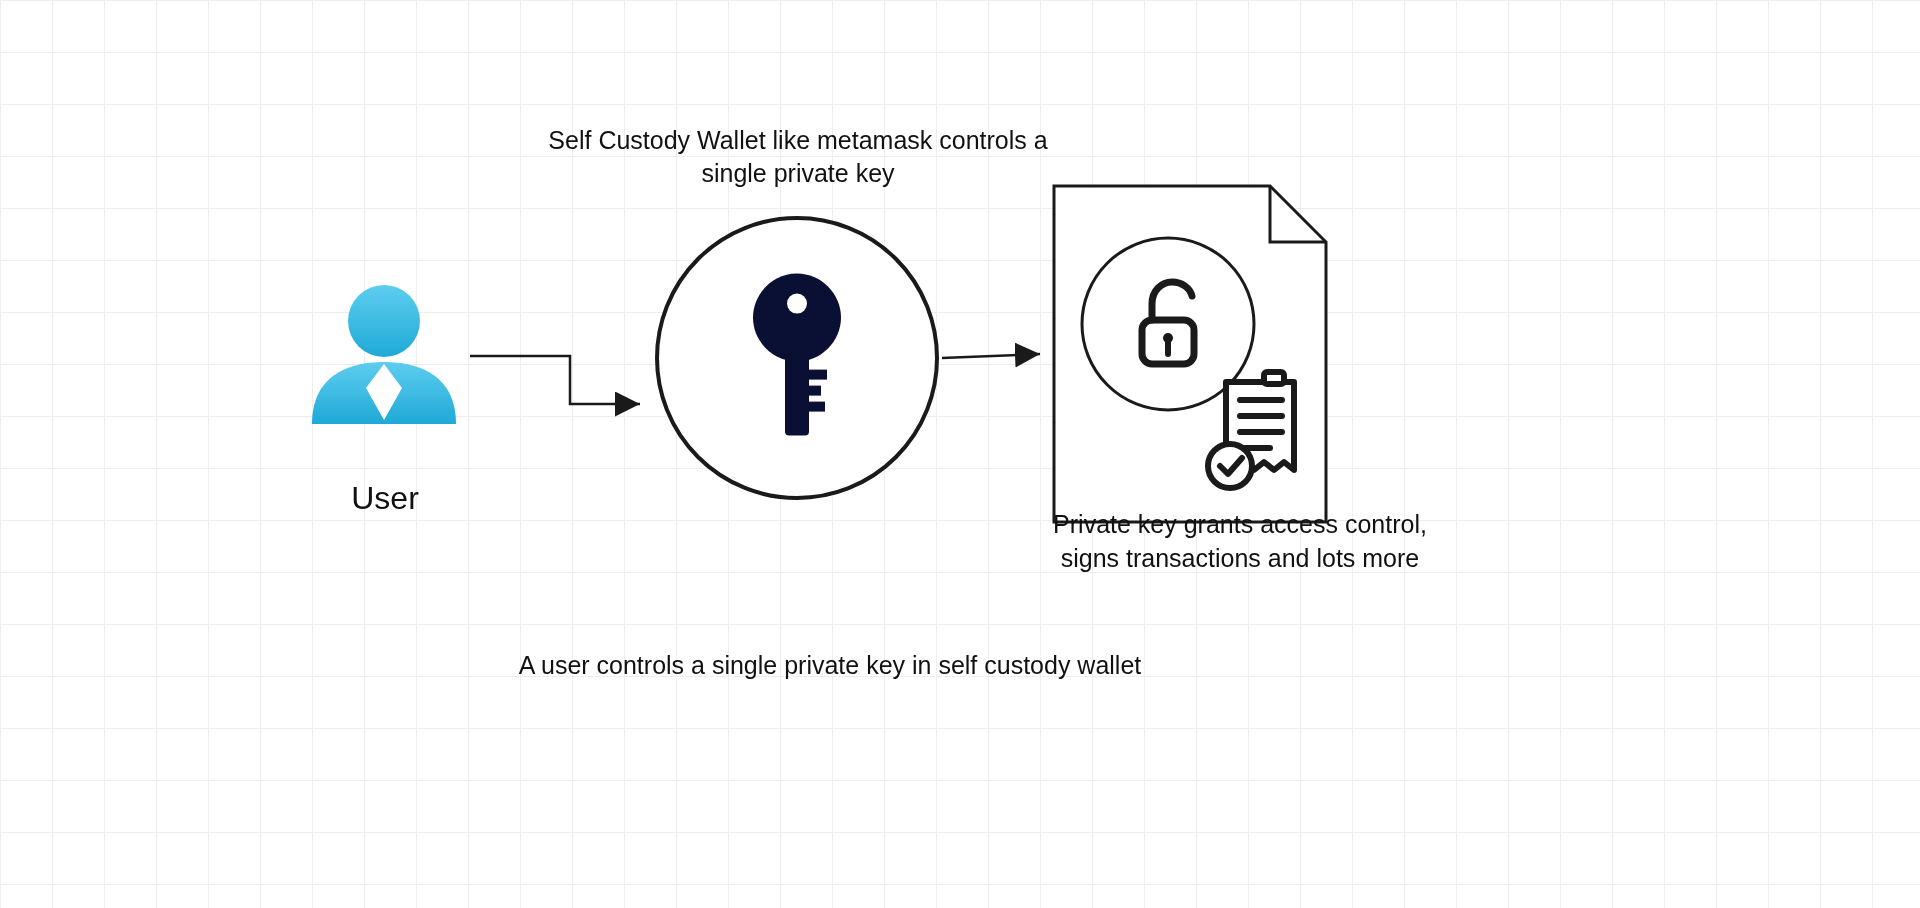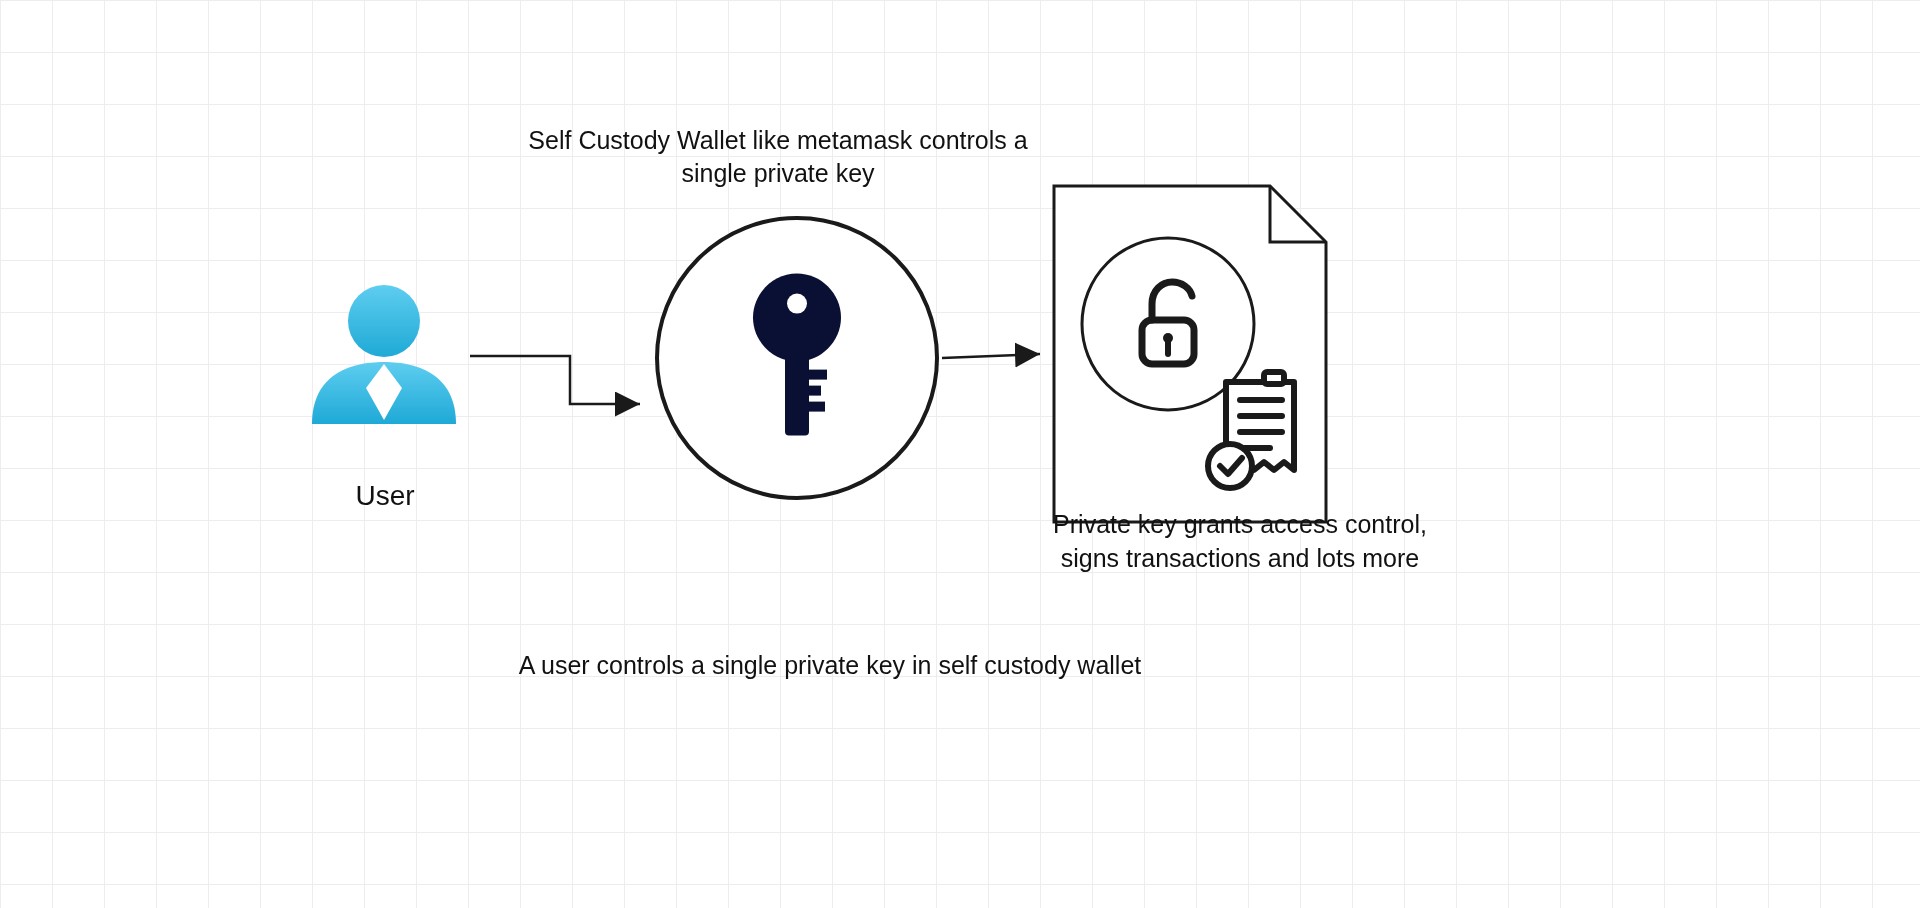--- a/index.html
+++ b/index.html
@@ -9,21 +9,21 @@
     background-color: #ffffff;
     background-image:
       linear-gradient(to right, #ededed 1px, transparent 1px),
       linear-gradient(to bottom, #ededed 1px, transparent 1px);
     background-size: 52px 52px;
     color: #1a1a1a;
     position: relative;
   }
   .label {
     position: absolute;
-    font-size: 28px;
+    font-size: 32px;
     line-height: 1.3;
     text-align: center;
     color: #111;
   }
   .node {
     position: absolute;
   }
   svg.abs { position: absolute; }
 </style>
 </head>
@@ -40,21 +40,21 @@
 
     <circle cx="90" cy="55" r="36" fill="url(#ug)"></circle>
 
     <path d="M18 158 C18 110 54 96 90 96 C126 96 162 110 162 158 Z" fill="url(#ug)"></path>
 
     <path d="M90 98 L108 122 L90 154 L72 122 Z" fill="#ffffff"></path>
   </svg>
 </div>
 <div class="label" style="left:320px; top:478px; width:130px;">User</div>
 
-<div class="label" style="left:528px; top:124px; width:500px; font-size:25px;">Self Custody Wallet like metamask controls a single private key</div>
+<div class="label" style="left:548px; top:124px; width:500px; font-size:25px;">Self Custody Wallet like metamask controls a single private key</div>
 <div class="node" style="left:797px; top:358px; width:290px; height:290px; transform:translate(-50%,-50%);">
   <svg width="290" height="290" viewBox="0 0 290 290">
     <circle cx="145" cy="145" r="140" fill="#ffffff" stroke="#1a1a1a" stroke-width="4"></circle>
   </svg>
   <svg class="abs" style="left:50%; top:50%; transform:translate(-50%,-52%);" width="120" height="170" viewBox="0 0 120 170">
     <g fill="#0a1033">
 
       <path d="M60 4 C84 4 104 24 104 48 C104 72 84 92 60 92 C36 92 16 72 16 48 C16 24 36 4 60 4 Z"></path>
 
       <circle cx="60" cy="34" r="10" fill="#ffffff"></circle>

